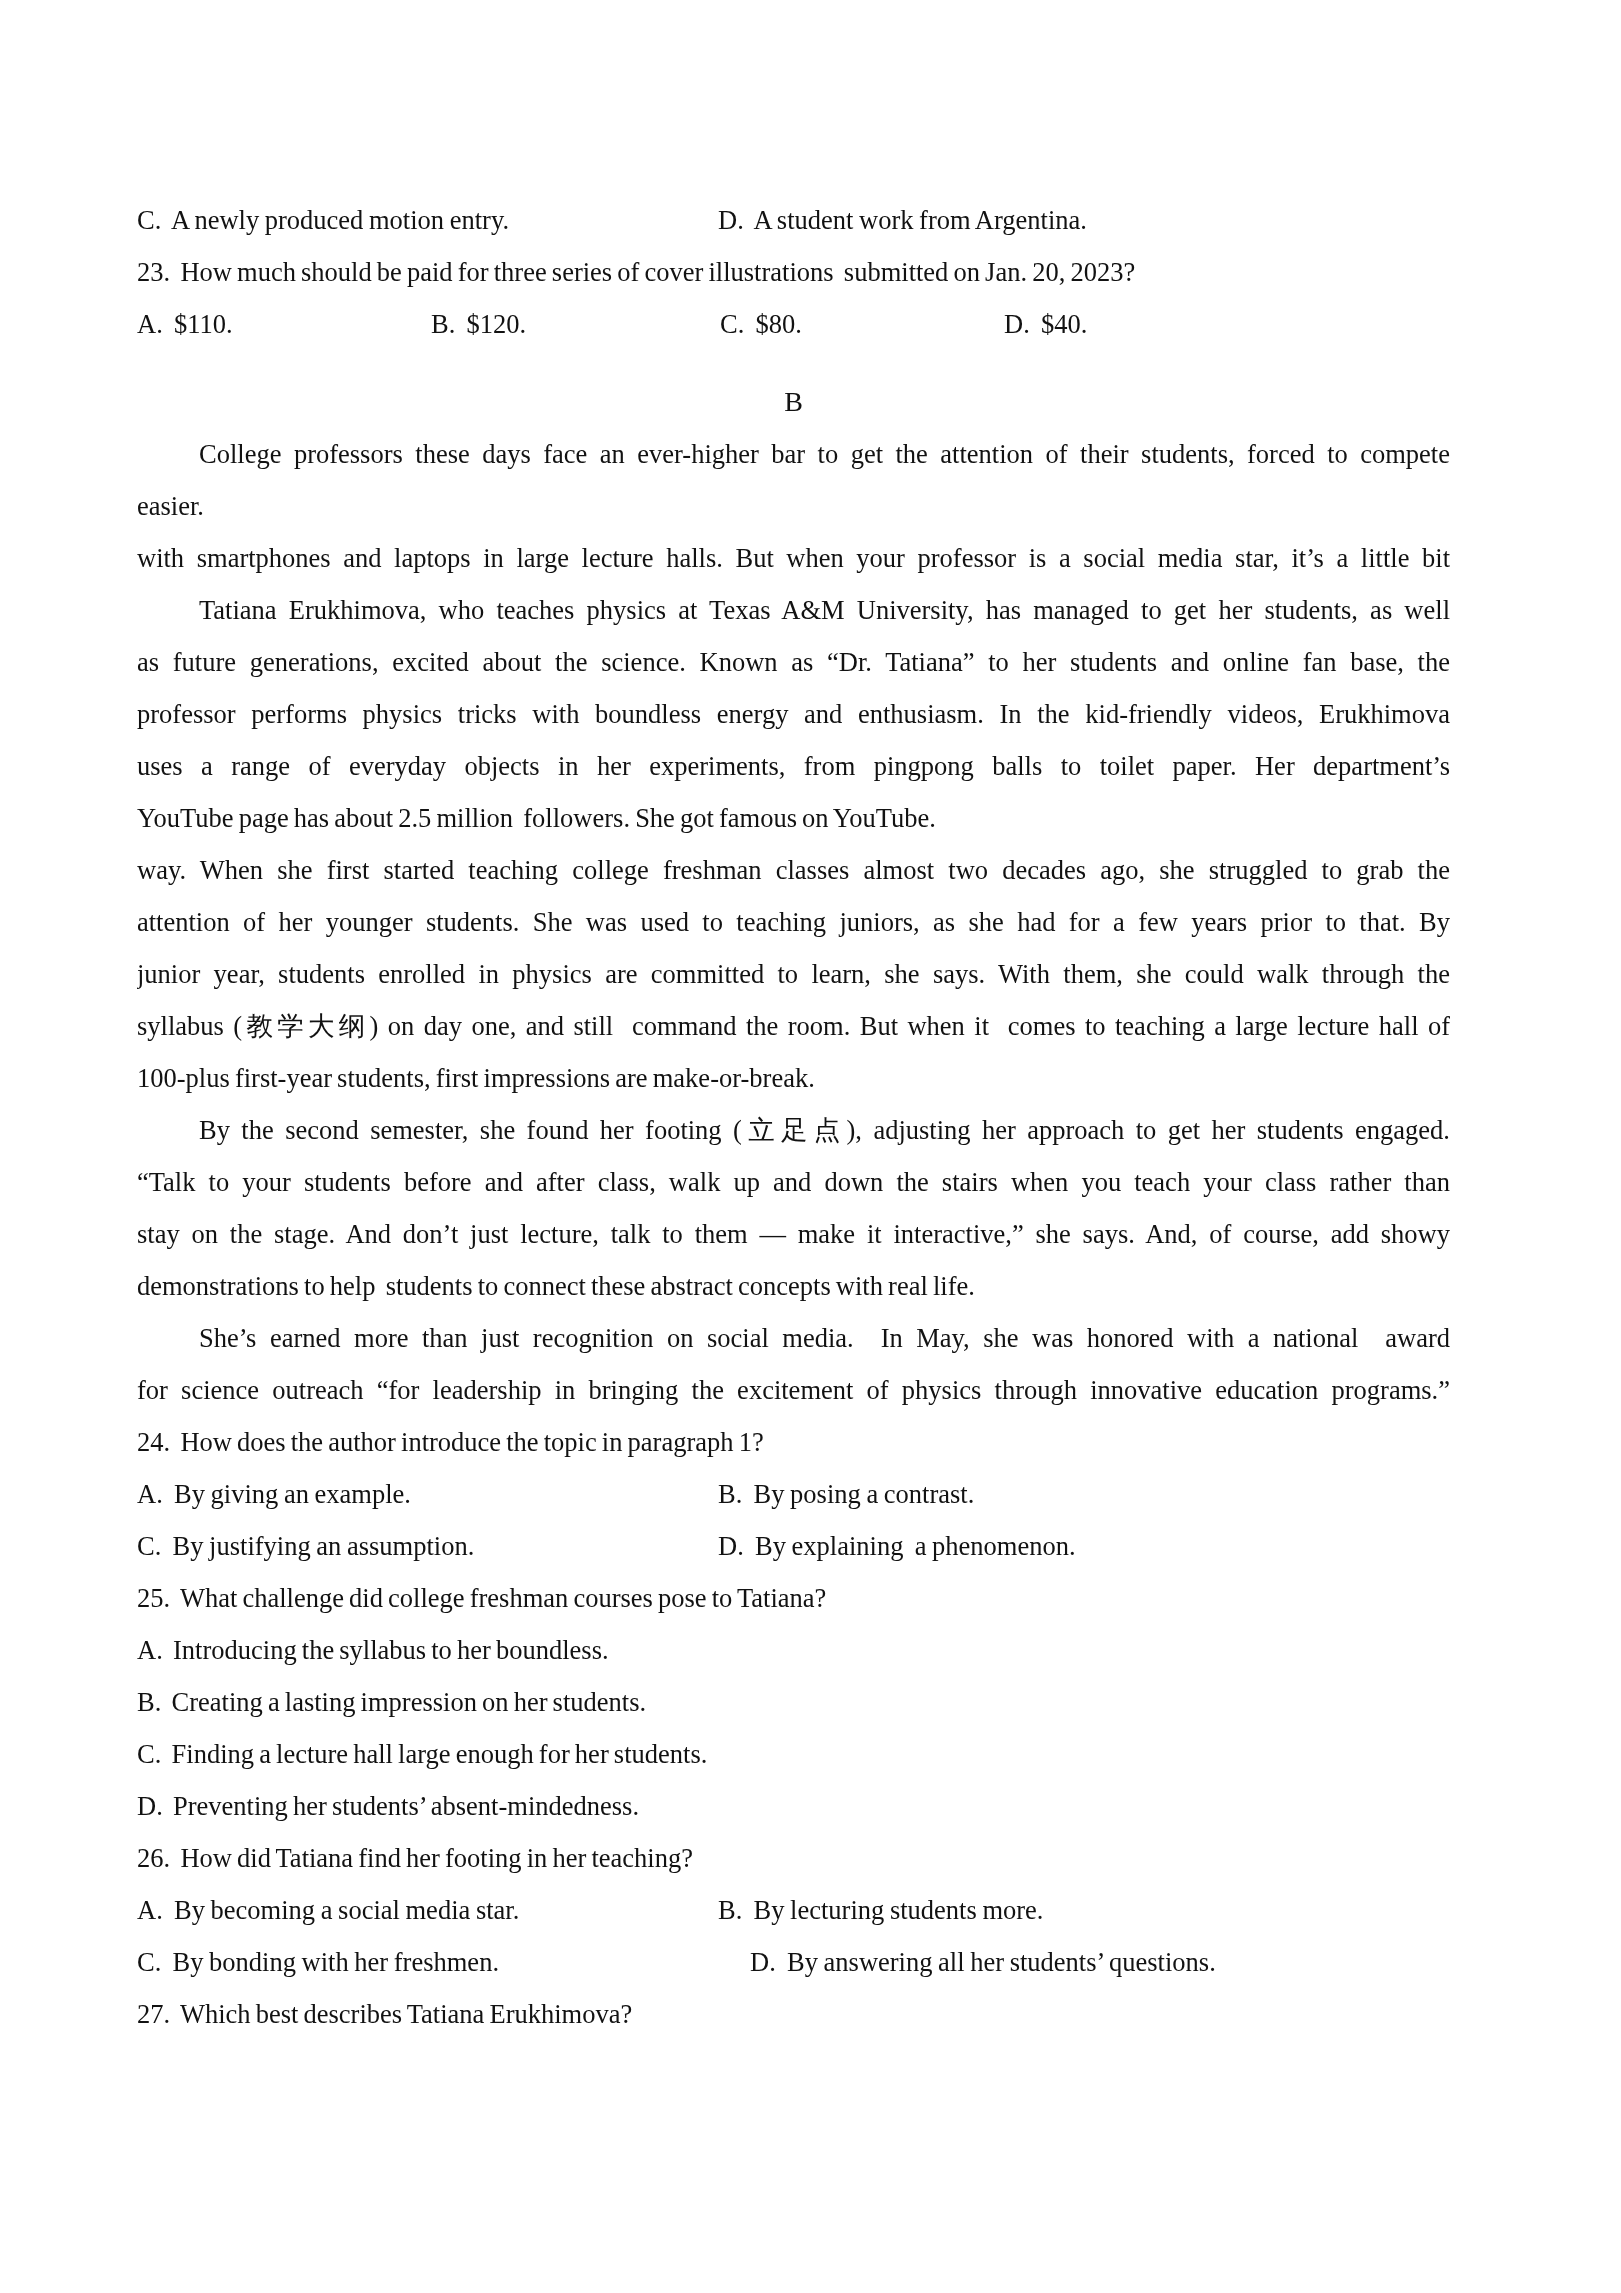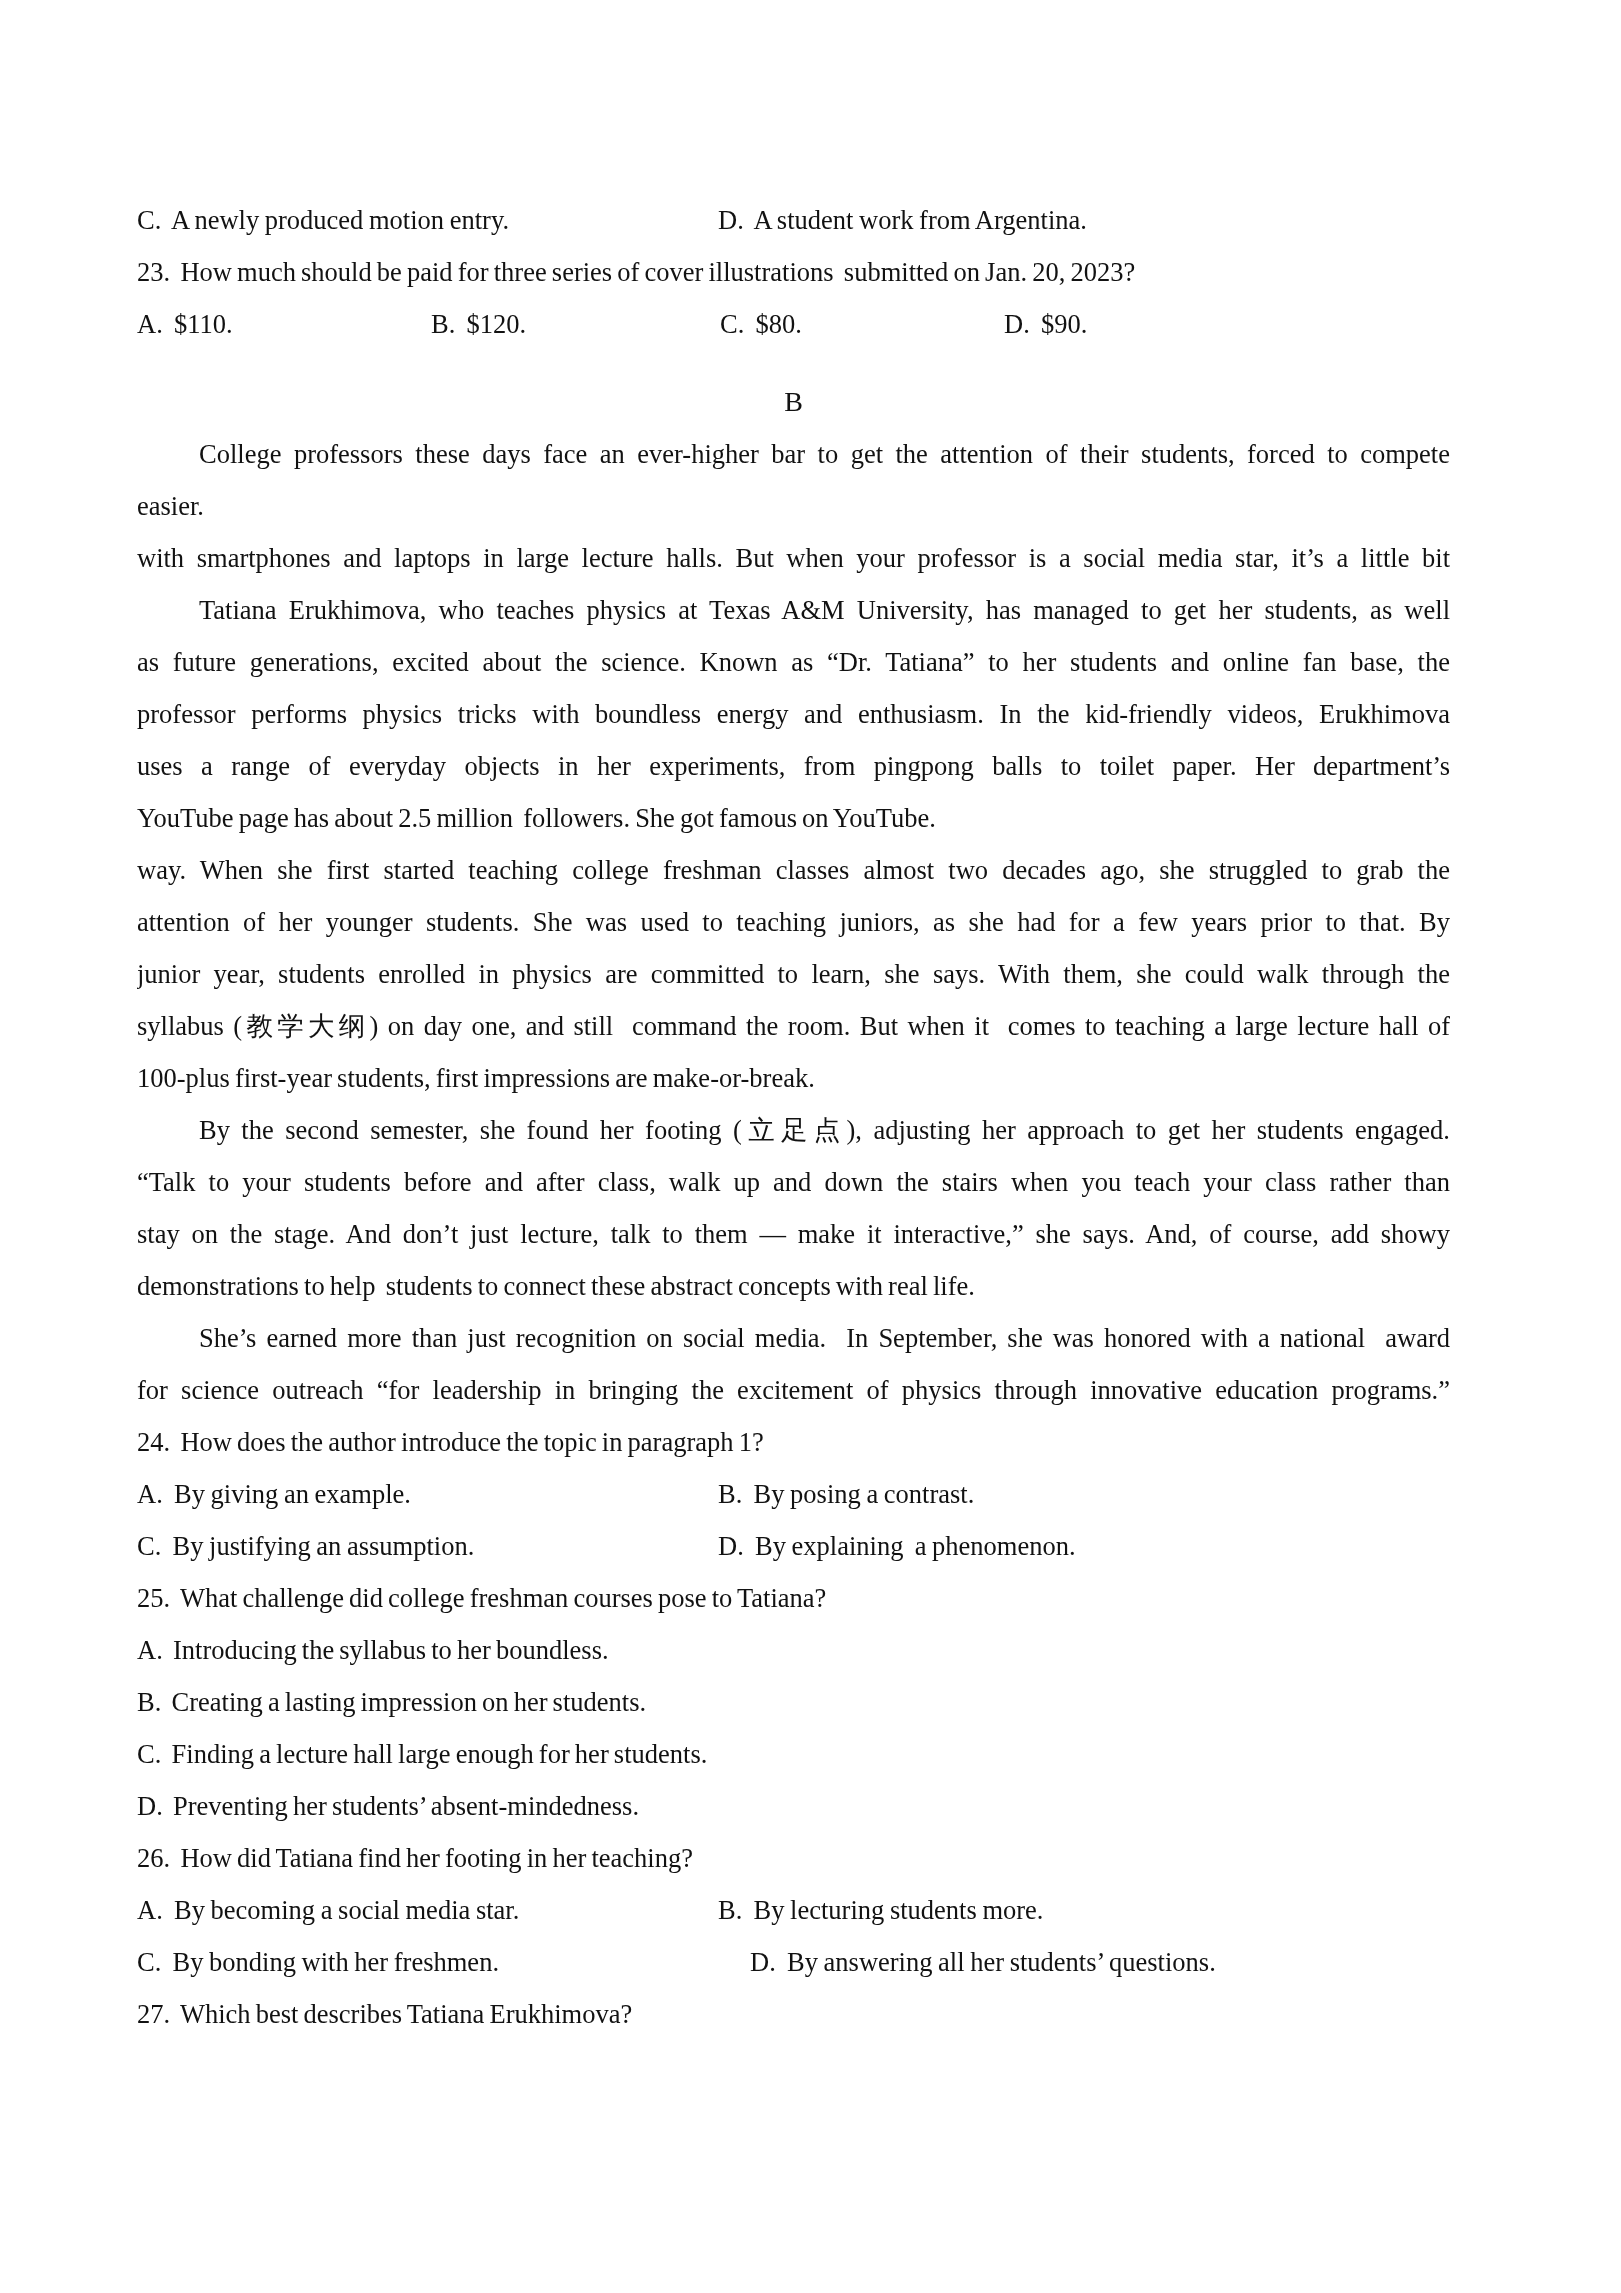--- a/index.html
+++ b/index.html
@@ -67,41 +67,41 @@
   <div class="content" id="doc-content">
       <div class="optrow">
         <span class="opt" style="left: 0px;">C.  A newly produced motion entry.</span>
         <span class="opt" style="left: 581px;">D.  A student work from Argentina.</span>
       </div>
       <div class="line">23.  How much should be paid for three series of cover illustrations  submitted on Jan. 20, 2023?</div>
       <div class="optrow">
         <span class="opt" style="left: 0px;">A.  $110.</span>
         <span class="opt" style="left: 294px;">B.  $120.</span>
         <span class="opt" style="left: 583px;">C.  $80.</span>
-        <span class="opt" style="left: 867px;">D.  $90.</span>
+        <span class="opt" style="left: 867px;">D.  $40.</span>
       </div>
       <div class="section-heading">B</div>
       <div class="line just indent">College professors these days face an ever-higher bar to get the attention of their students, forced to compete</div>
       <div class="line">easier.</div>
       <div class="line just">with smartphones and laptops in large lecture halls. But when your professor is a social media star, it’s a little bit</div>
       <div class="line just indent">Tatiana Erukhimova, who teaches physics at Texas A&amp;M University, has managed to get her students, as well</div>
       <div class="line just">as future generations, excited about the science. Known as “Dr. Tatiana” to her students and online fan base, the</div>
       <div class="line just">professor performs physics tricks with boundless energy and enthusiasm. In the kid-friendly videos, Erukhimova</div>
       <div class="line just">uses a range of everyday objects in her experiments, from pingpong balls to toilet paper. Her department’s</div>
       <div class="line">YouTube page has about 2.5 million  followers. She got famous on YouTube.</div>
       <div class="line just">way. When she first started teaching college freshman classes almost two decades ago, she struggled to grab the</div>
       <div class="line just">attention of her younger students. She was used to teaching juniors, as she had for a few years prior to that. By</div>
       <div class="line just">junior year, students enrolled in physics are committed to learn, she says. With them, she could walk through the</div>
       <div class="line just">syllabus (教学大纲) on day one, and still  command the room. But when it  comes to teaching a large lecture hall of</div>
       <div class="line">100-plus first-year students, first impressions are make-or-break.</div>
       <div class="line just indent">By the second semester, she found her footing (立足点), adjusting her approach to get her students engaged.</div>
       <div class="line just">“Talk to your students before and after class, walk up and down the stairs when you teach your class rather than</div>
       <div class="line just">stay on the stage. And don’t just lecture, talk to them — make it interactive,” she says. And, of course, add showy</div>
       <div class="line">demonstrations to help  students to connect these abstract concepts with real life.</div>
-      <div class="line just indent">She’s earned more than just recognition on social media.  In September, she was honored with a national  award</div>
+      <div class="line just indent">She’s earned more than just recognition on social media.  In May, she was honored with a national  award</div>
       <div class="line just">for science outreach “for leadership in bringing the excitement of physics through innovative education programs.”</div>
       <div class="line">24.  How does the author introduce the topic in paragraph 1?</div>
       <div class="optrow">
         <span class="opt" style="left: 0px;">A.  By giving an example.</span>
         <span class="opt" style="left: 581px;">B.  By posing a contrast.</span>
       </div>
       <div class="optrow">
         <span class="opt" style="left: 0px;">C.  By justifying an assumption.</span>
         <span class="opt" style="left: 581px;">D.  By explaining  a phenomenon.</span>
       </div>

